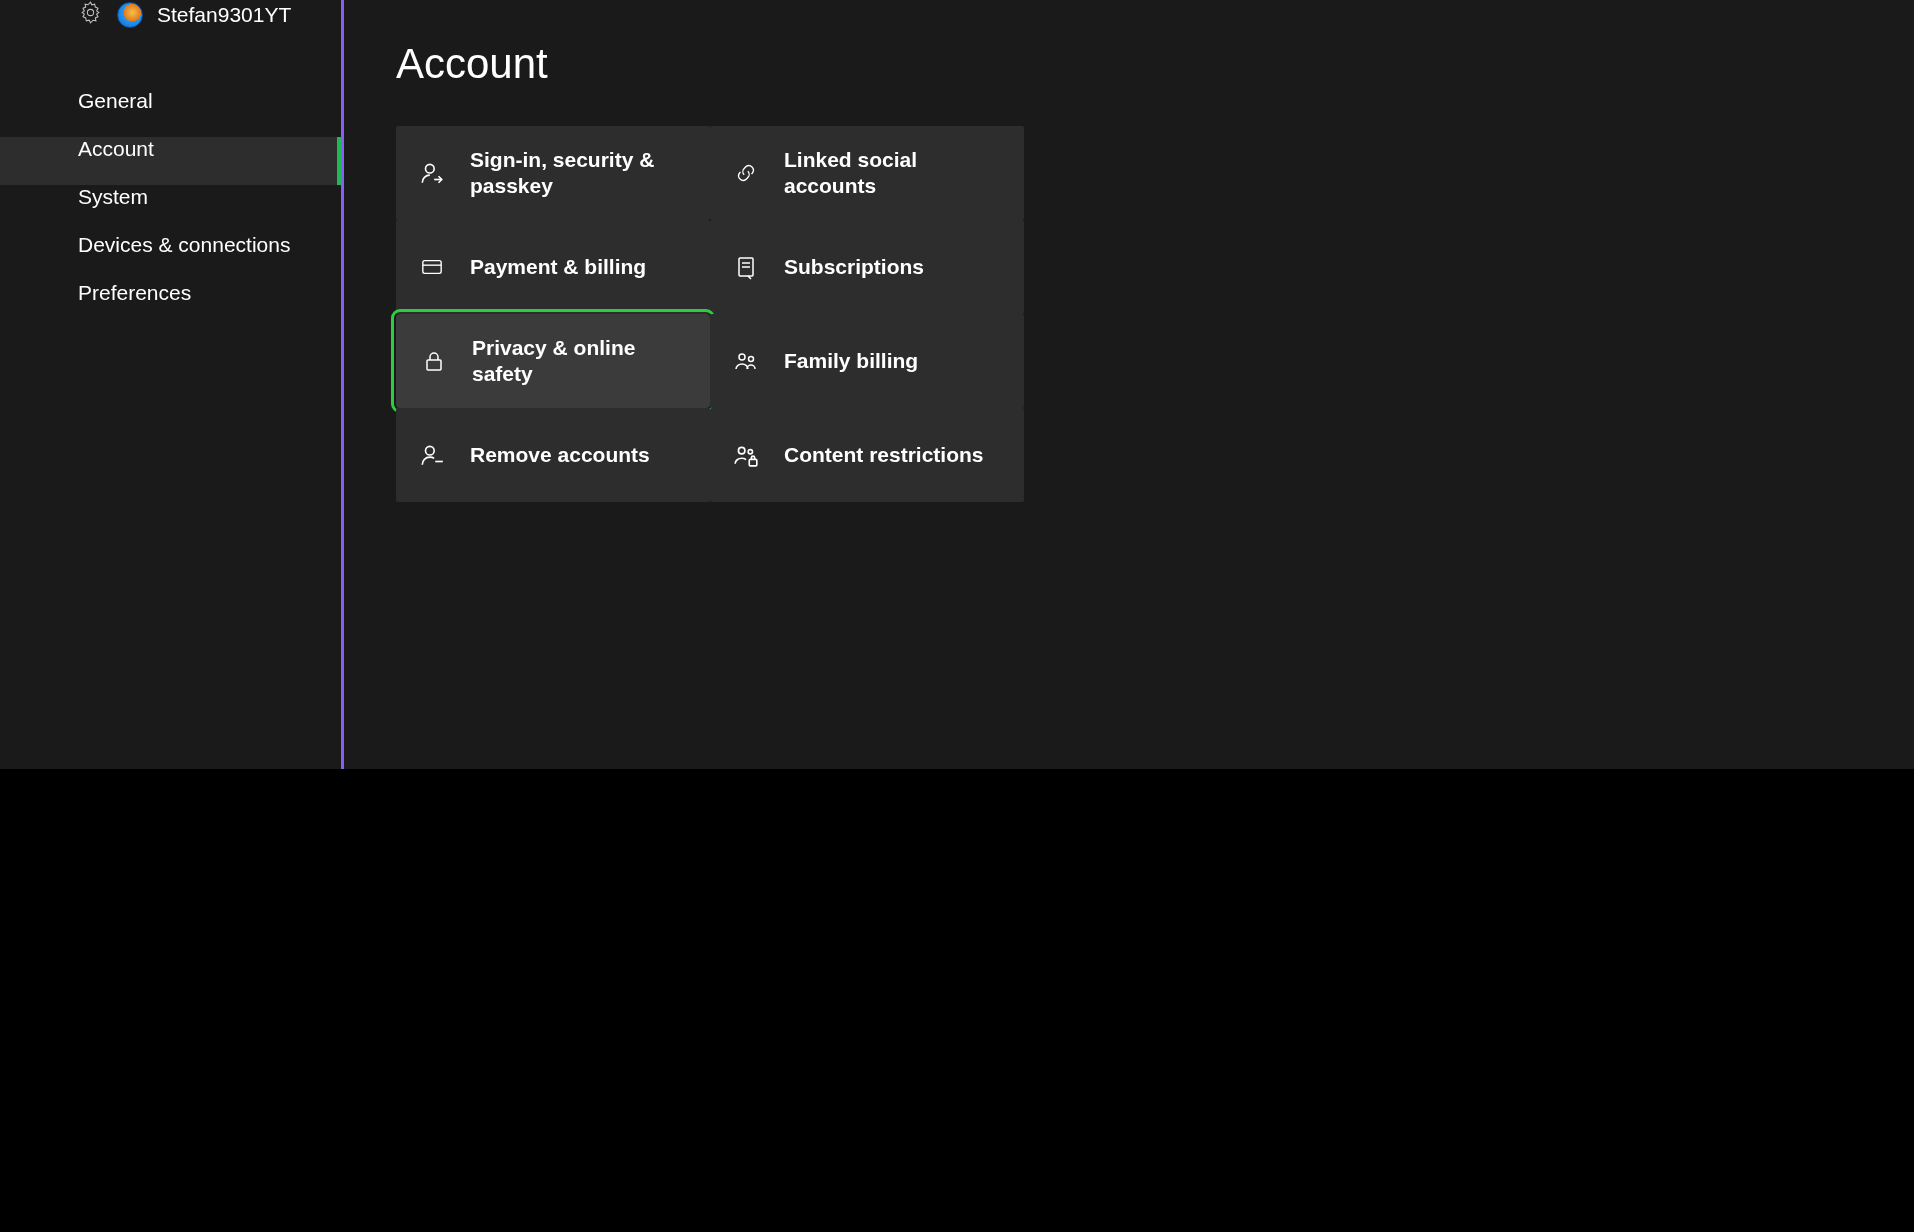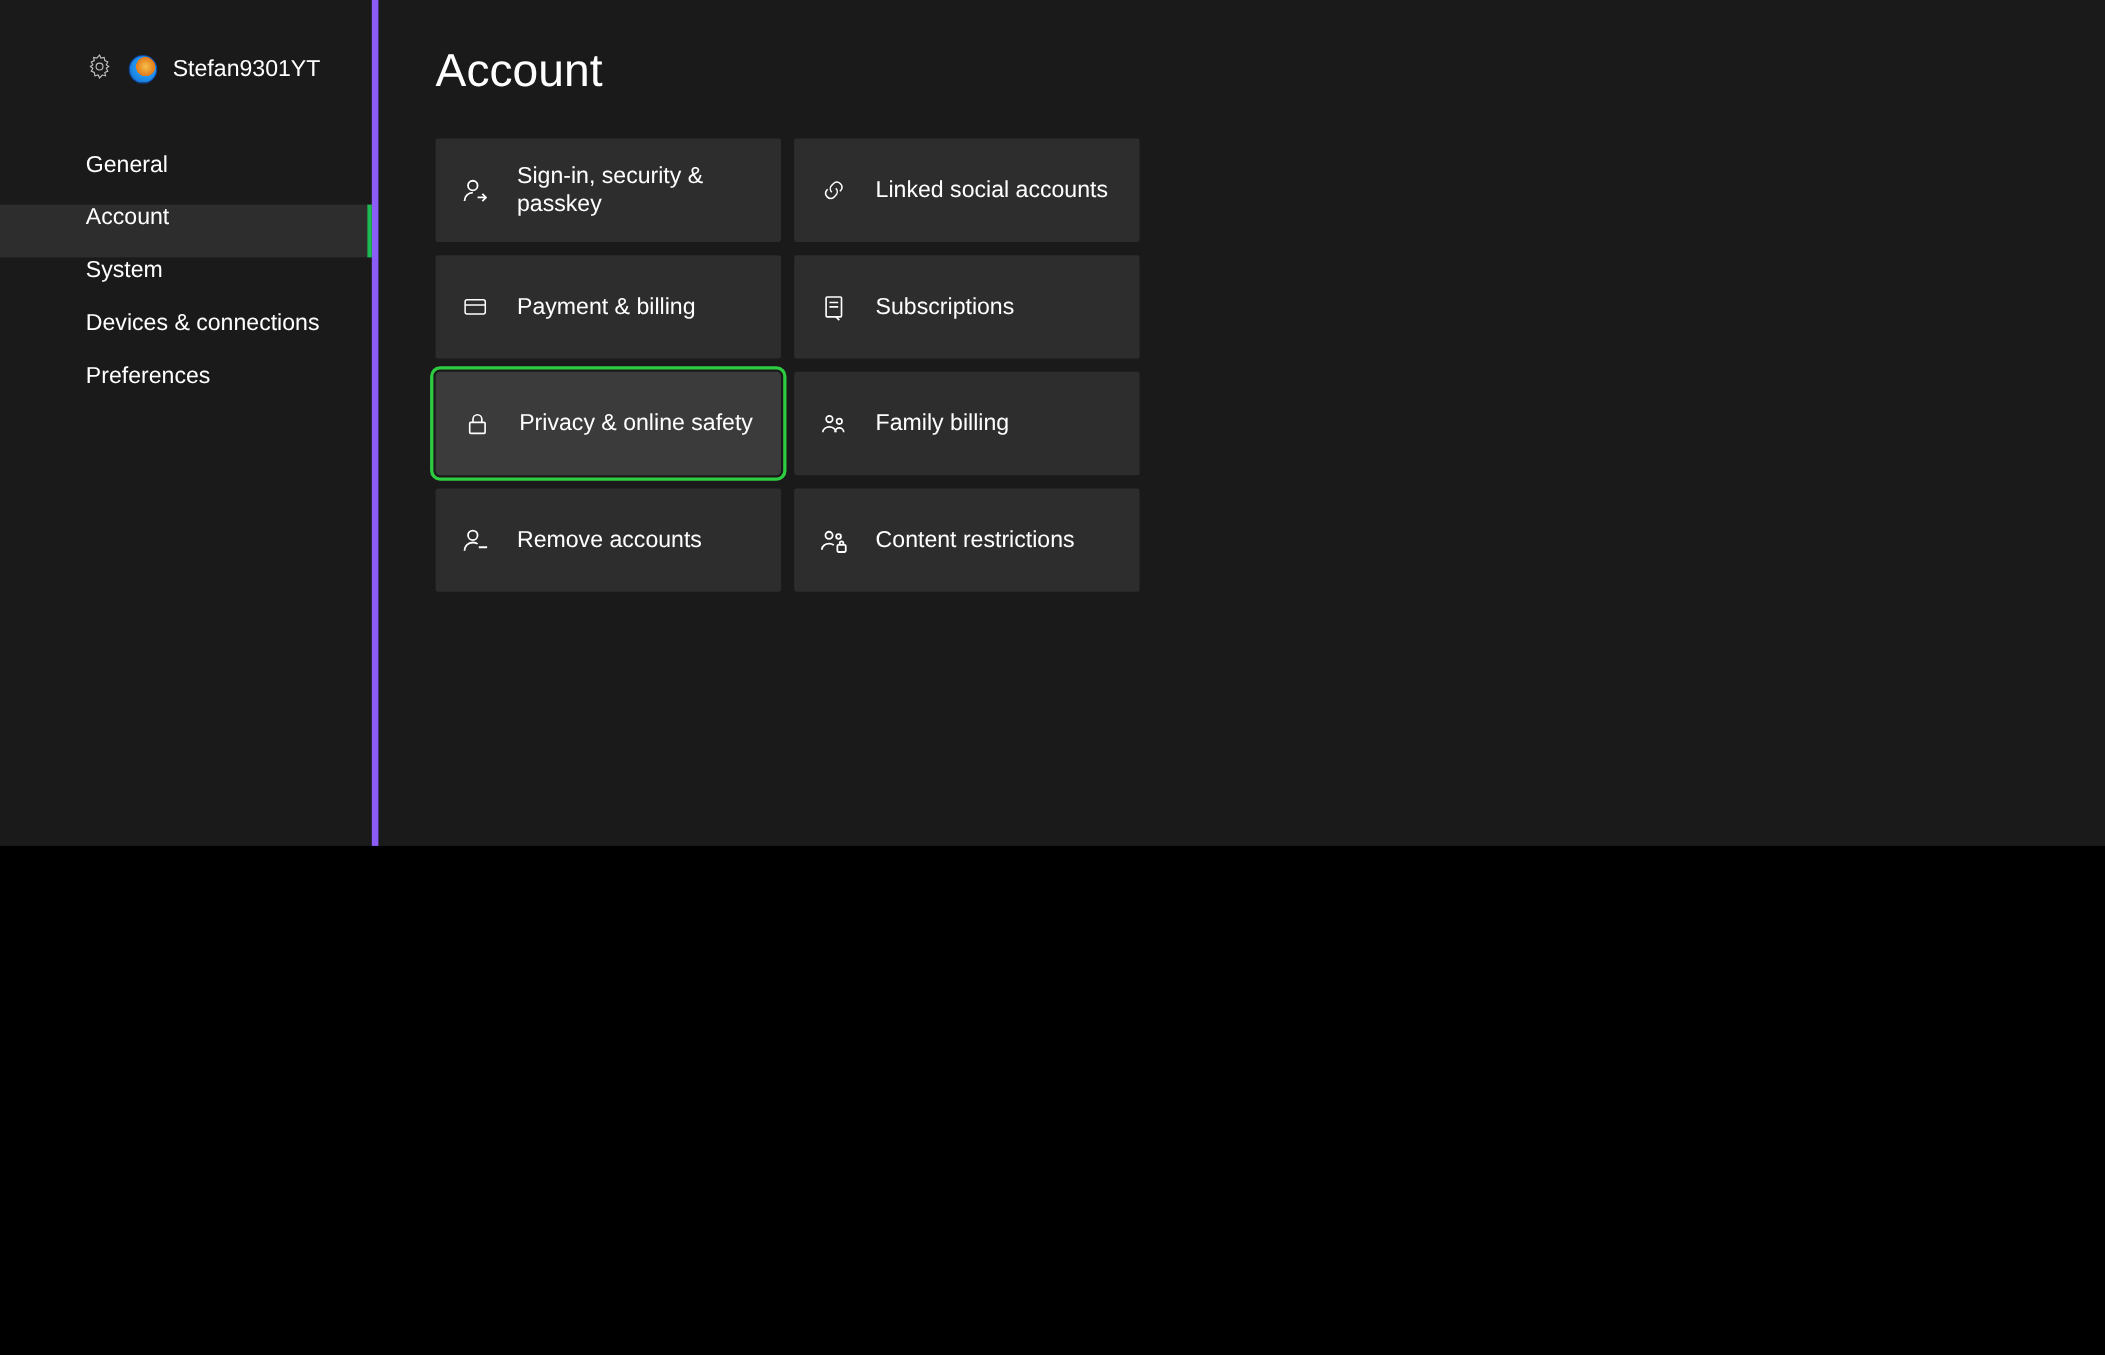--- a/index.html
+++ b/index.html
@@ -18,22 +18,21 @@
   .app {
     width: 100%;
     height: 769px;
     background: #1a1a1a;
     display: flex;
   }
   
   .sidebar {
     width: 344px;
     height: 100%;
-    border-right: 6px solid #8b5cf6;
-    padding-top: 48px;
+    border-right: 3px solid #8b5cf6;
   }
   .profile-row {
     display: flex;
     align-items: center;
     gap: 14px;
     padding-left: 78px;
     margin-bottom: 60px;
   }
   .gear-icon svg {
     width: 25px;
@@ -86,21 +85,21 @@
   }
   .page-title {
     font-size: 42px;
     font-weight: 400;
     margin-bottom: 38px;
   }
   .tile-grid {
     display: grid;
     grid-template-columns: 314px 314px;
     grid-auto-rows: 94px;
-    gap: 12px;
+    font-weight: bold;
   }
   .tile {
     background: #2d2d2d;
     display: flex;
     align-items: center;
     padding: 0 22px;
     gap: 24px;
     cursor: pointer;
     border-radius: 2px;
   }

